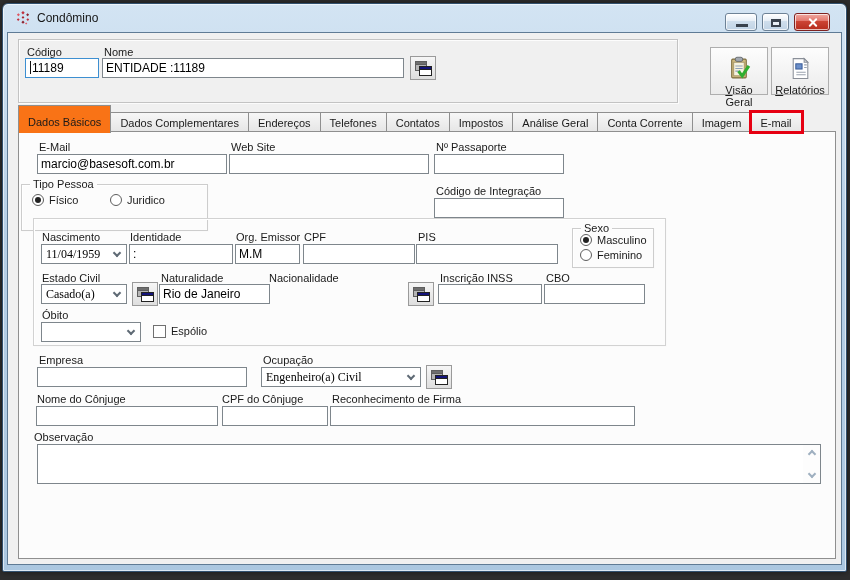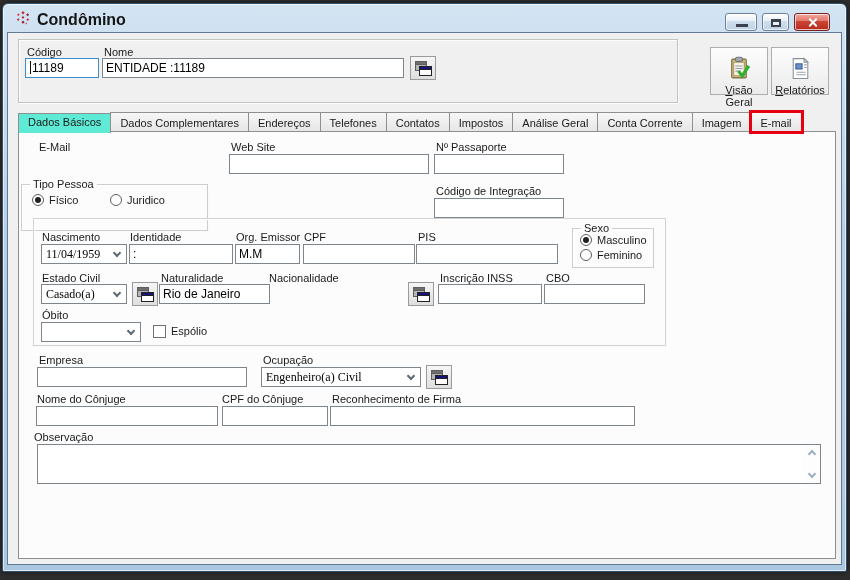--- a/index.html
+++ b/index.html
@@ -6,21 +6,21 @@
   html,body { width:850px; height:580px; }
   body { background:#2e2e2e; font-family:"Liberation Sans", sans-serif; position:relative; overflow:hidden; }
 
   .window { position:absolute; left:2px; top:3px; width:845px; height:569px;
     background:linear-gradient(#d3e4f3,#b6cfe6 40%,#abc7e0);
     border:1px solid #31506e; border-radius:6px 6px 2px 2px;
     box-shadow: inset 0 0 0 1px rgba(255,255,255,.6), 0 0 6px rgba(0,0,0,.5); }
 
   .titlebar { position:absolute; left:0; top:0; right:0; height:28px; }
   .app-icon { position:absolute; left:12px; top:6px; width:16px; height:16px; }
-  .win-title { position:absolute; left:34px; top:7px; font-size:16px; color:#151515;font-weight:bold; }
+  .win-title { position:absolute; left:34px; top:7px; font-size:12px; color:#151515; }
 
   .winbtns { position:absolute; top:9px; right:16px; display:flex; gap:5px; }
   .wb { height:18px; border:1px solid #6d8296; border-radius:3px; position:relative; cursor:default;
         background:linear-gradient(#ffffff,#e6eef6 45%,#cfdeec 46%,#c0d3e5); box-shadow: inset 0 0 0 1px rgba(255,255,255,.7); }
   .wb.min { width:32px; } .wb.max { width:27px; } 
   .wb.close { width:36px; border-color:#7e2220;
         background:linear-gradient(#f0a8a0,#e2756a 45%,#cc4434 46%,#b52c1e); }
   .glyph-min { position:absolute; left:10px; top:10px; width:12px; height:3px; background:#39424d; }
   .glyph-max { position:absolute; left:8px; top:5px; width:10px; height:8px; border:2px solid #39424d; border-top-width:3px; background:#e8eef5; }
   .glyph-x { position:absolute; left:17px; top:3px; width:2px; height:11px; background:#fff; border-radius:1px; }
@@ -45,21 +45,21 @@
   .btn-big .cap::first-letter { text-decoration:underline; }
 
   .mini-btn { position:absolute; width:26px; height:24px; border:1px solid #9a9a9a; background:linear-gradient(#f6f6f6,#dedede);
         display:flex; align-items:center; justify-content:center; cursor:default; }
 
   
   .tabstrip { position:absolute; left:10px; top:76px; height:23px; display:flex; align-items:flex-end; }
   .tab { font-size:11px; color:#1a1a1a; padding:4px 9px 3px; border:1px solid #8f8f8f; border-bottom:none;
         background:linear-gradient(#f7f7f7,#e5e5e5); margin-left:-1px; position:relative; white-space:nowrap; cursor:default; }
   .tab:first-child { margin-left:0; }
-  .tab.active { background:#5eead4; padding:2px 9px 5px; z-index:3; margin-bottom:-1px; }
+  .tab.active { background:#f97316; padding:10px 9px 5px; z-index:3; margin-bottom:-1px; }
   .red-box { position:absolute; left:-2px; top:-3px; right:-3px; bottom:-2px; border:3px solid #e60012; z-index:6; pointer-events:none; }
 
   .tab-page { position:absolute; left:10px; top:98px; width:818px; height:428px; background:#fcfcfc; border:1px solid #8f8f8f; z-index:1; }
 
   
   .gbox { position:absolute; border:1px solid #cdcdcd; box-shadow: inset 1px 1px 0 #fff, 1px 1px 0 #fafafa; }
   .gbox .legend { position:absolute; top:-7px; left:8px; font-size:11px; color:#1a1a1a; background:#fcfcfc; padding:0 3px; white-space:nowrap; }
   .frame { position:absolute; border:1px solid #d2d2d2; box-shadow: inset 1px 1px 0 #fff, 1px 1px 0 #fafafa; }
 
   
@@ -162,20 +162,21 @@
       <div class="tab">Impostos</div>
       <div class="tab">Análise Geral</div>
       <div class="tab">Conta Corrente</div>
       <div class="tab">Imagem</div>
       <div class="tab"><span>E-mail</span><span class="red-box"></span></div>
     </div>
 
     <div class="tab-page">
 
       <span class="lbl" style="left:20px;top:9px">E-Mail</span>
+      <input class="tb" style="left: 18px; top: 22px; width: 190px;" value="marcio@basesoft.com.br">
       <span class="lbl" style="left:212px;top:9px">Web Site</span>
       <input class="tb" style="left: 210px; top: 22px; width: 200px;" value="">
       <span class="lbl" style="left:417px;top:9px">Nº Passaporte</span>
       <input class="tb" style="left: 415px; top: 22px; width: 130px;" value="">
 
       <div class="gbox" style="left:2px;top:52px;width:187px;height:47px">
         <span class="legend">Tipo Pessoa</span>
         <div class="radio-item" style="left:10px;top:9px">
             <span class="radio checked"></span>
             <span>Físico</span>

